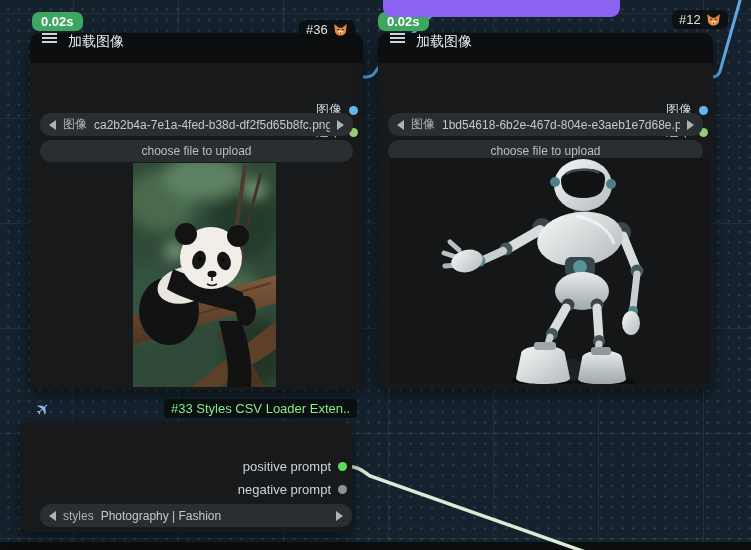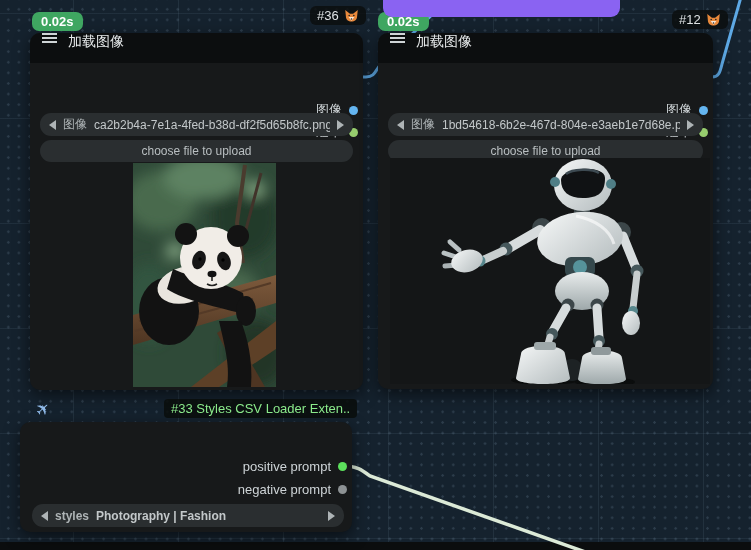--- a/index.html
+++ b/index.html
@@ -84,21 +84,21 @@
     <path d="M354,77 L366,77 C374,77 375,72 380,65 L437,10" fill="none" stroke="#5ea9e5" stroke-width="3" stroke-linecap="round"></path>
     <path d="M704,77 L712,77 C719,77 720,72 722,64 L741,-3" fill="none" stroke="#5ea9e5" stroke-width="3" stroke-linecap="round"></path>
     <path d="M343,466 C357,466 362,470 370,476 L591,554" fill="none" stroke="#dcead7" stroke-width="3.5" stroke-linecap="round"></path>
   </svg>
 
   <div id="bottom-node-edge"></div>
 
   <div id="purple-node"></div>
 
   <div class="time-badge" style="left:32px; top:12px;">0.02s</div>
-  <div class="id-badge" style="left:299px; top:6px;margin-left:11px;">
+  <div class="id-badge" style="left:299px; top:20px;">
     <span>#36</span>
     <svg width="15" height="15" viewBox="0 0 24 24">
       <path d="M2 3 L9.5 9 L14.5 9 L22 3 L21 13 C21 18.5 17 21.5 12 21.5 C7 21.5 3 18.5 3 13 Z" fill="#e8893c"></path>
       <path d="M7.5 14.5 L12 20.5 L16.5 14.5 Z" fill="#f7e8d8"></path>
       <circle cx="8.3" cy="12" r="1.3" fill="#222"></circle>
         <circle cx="15.7" cy="12" r="1.3" fill="#222"></circle>
       <circle cx="12" cy="17.5" r="1.2" fill="#222"></circle>
     </svg>
   </div>
 
@@ -275,21 +275,21 @@
 
   <div class="node" style="left:20px; top:422px; width:332px; height:110px;">
     <div class="out-row" style="top:35px;">
       <span>positive prompt</span>
       <span class="dot" style="background:#5ce05c;"></span>
     </div>
     <div class="out-row" style="top:58px;">
       <span>negative prompt</span>
       <span class="dot" style="background:#8d9294;"></span>
     </div>
-    <div class="widget" style="left:12px; top:82px; width:312px;font-weight:bold;">
+    <div class="widget" style="left:20px; top:82px; width:312px;">
       <span class="tri-l"></span>
       <span>styles</span>
       <span class="val right">Photography | Fashion</span>
       <span class="tri-r"></span>
     </div>
   </div>
 
 </div>
 
 </body></html>

